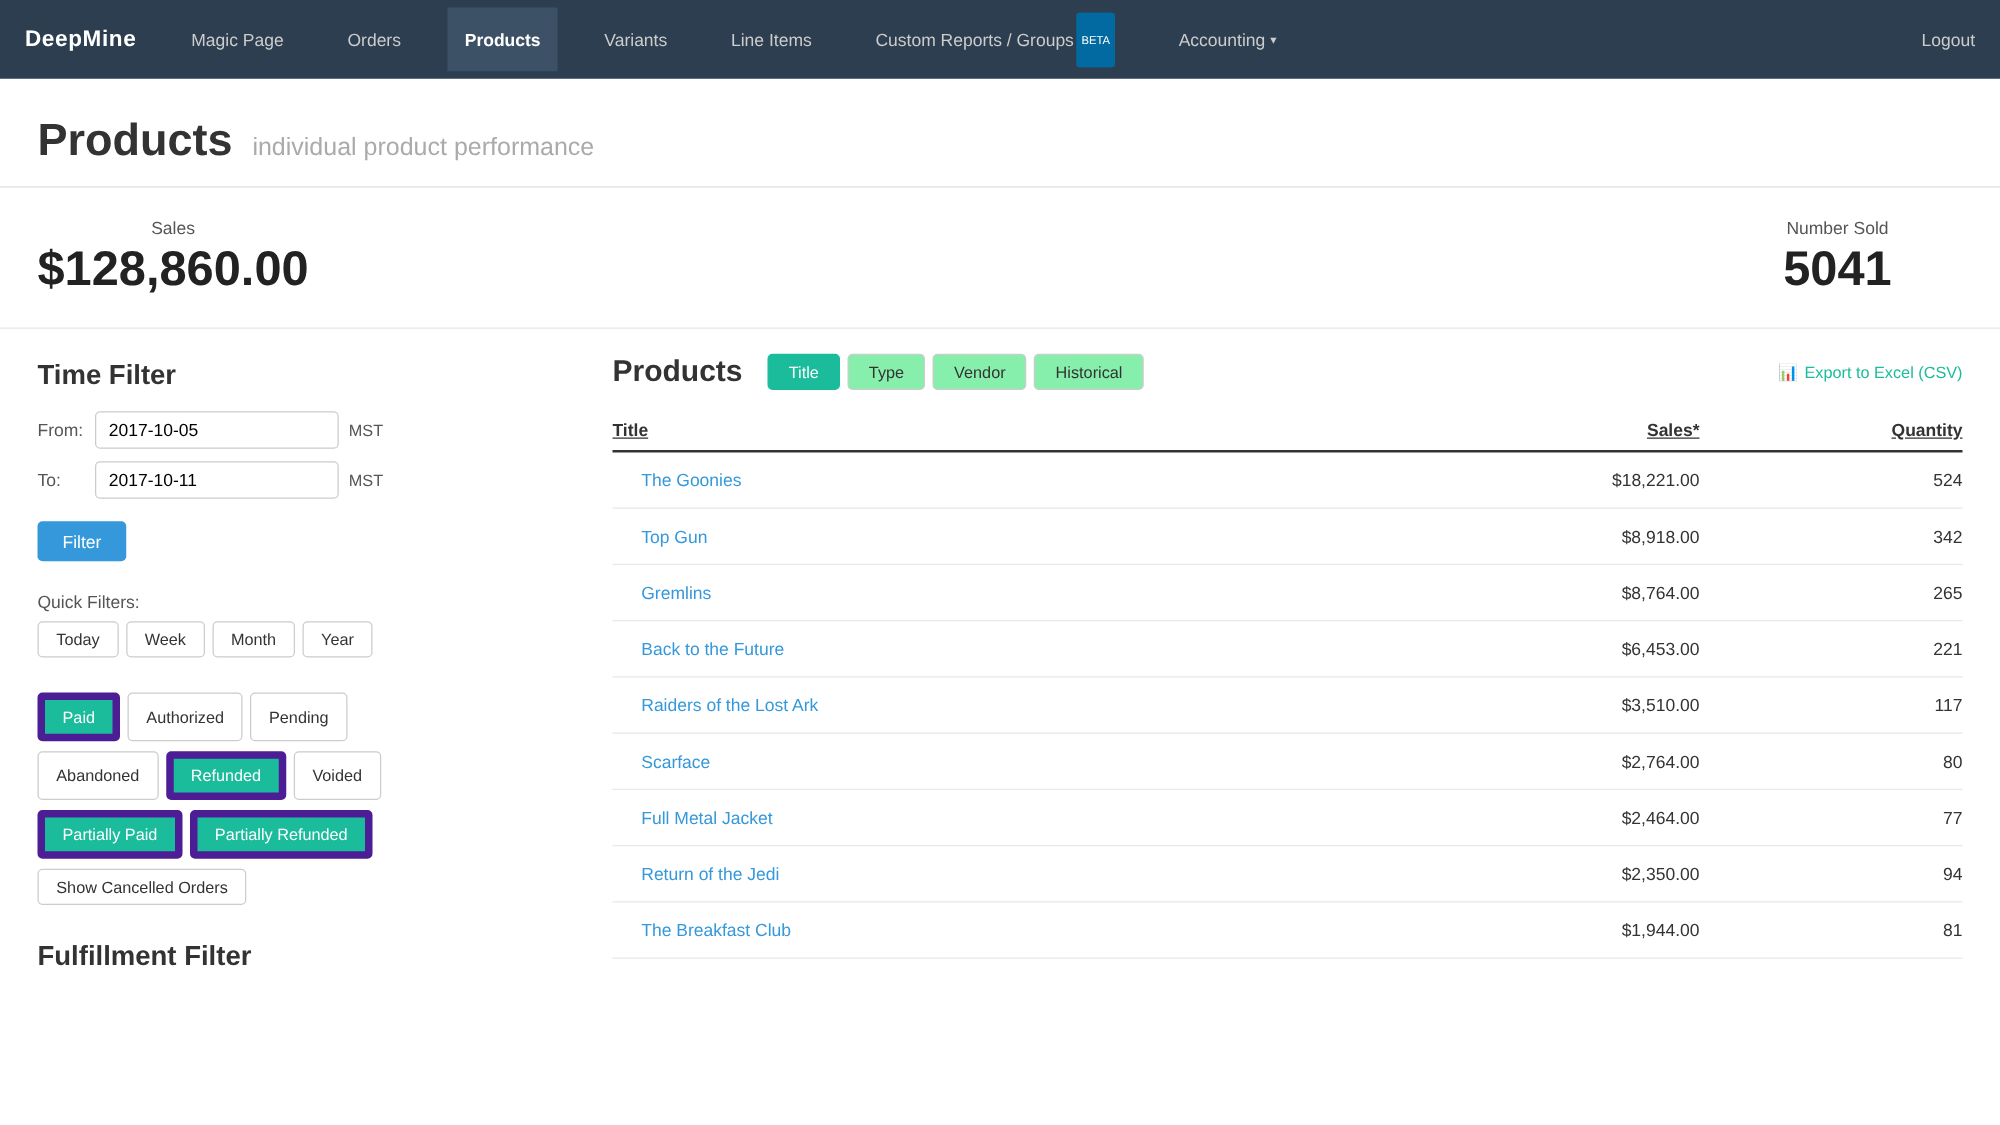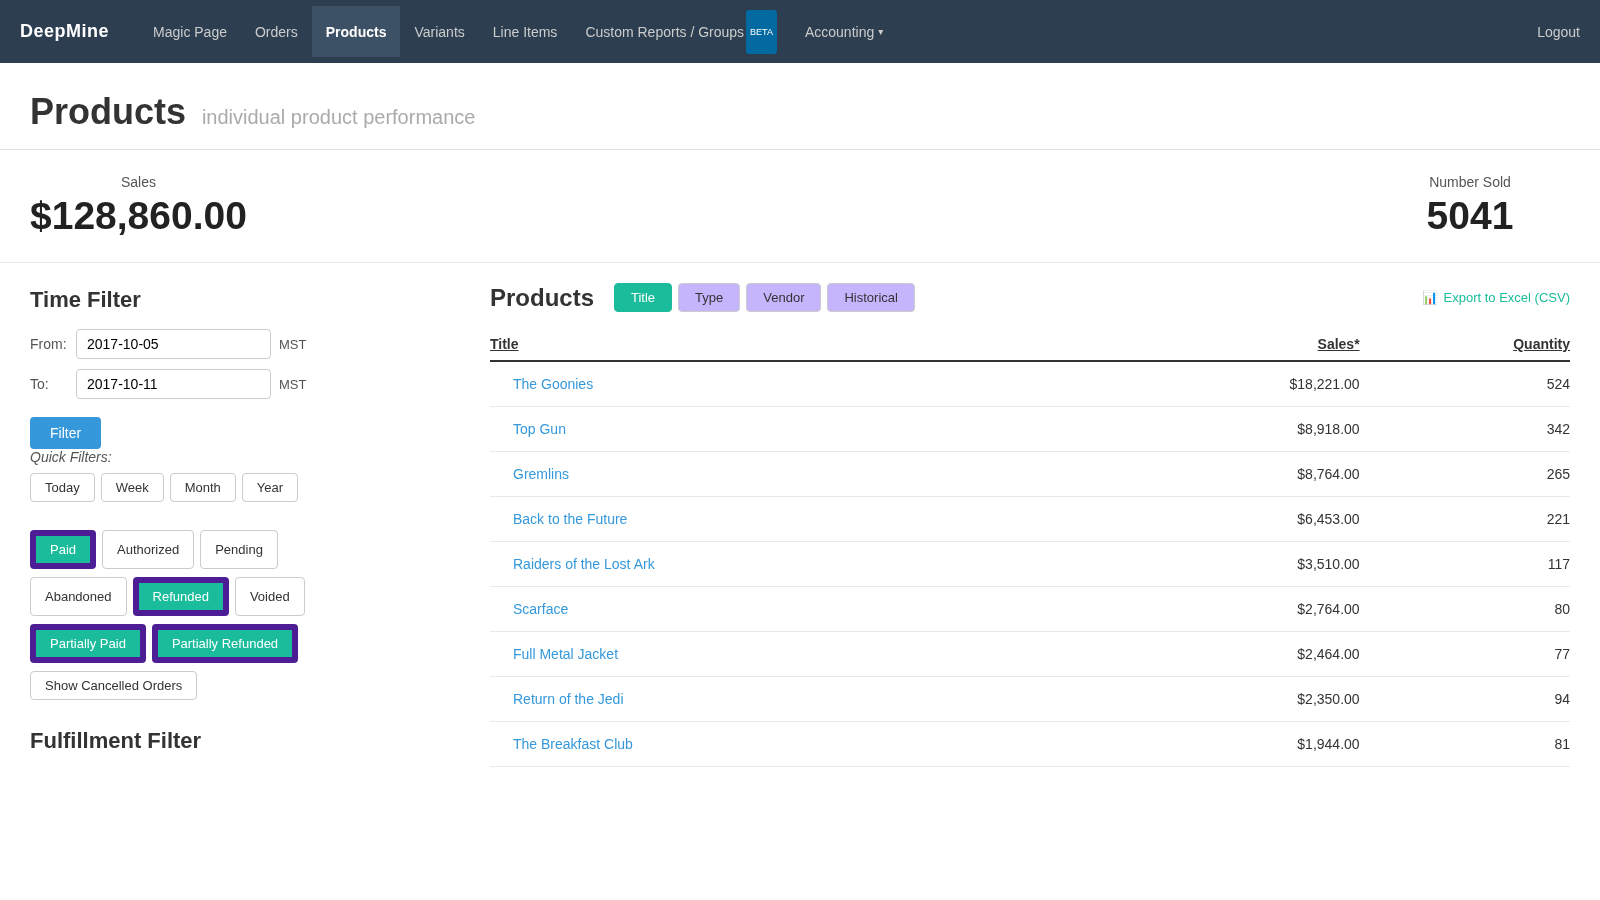--- a/index.html
+++ b/index.html
@@ -1,21 +1,21 @@
 <!DOCTYPE html>
 <html><head>
   <meta charset="utf-8">
   <style>
     * { box-sizing: border-box; margin: 0; padding: 0; }
     body { font-family: -apple-system, BlinkMacSystemFont, 'Segoe UI', Arial, sans-serif; background: #fff; color: #333; font-size: 14px; }
 
     
     nav { background: #2c3e50; display: flex; align-items: center; padding: 0 20px; height: 63px; }
     .nav-brand { color: #fff; font-size: 18px; font-weight: bold; margin-right: 30px; letter-spacing: 0.5px; }
-    .nav-links { display: flex; align-items: flex-end; flex: 1; }
+    .nav-links { display: flex; align-items: flex-end; flex: 1; gap: 23px; }
     .nav-link { color: #ccc; text-decoration: none; padding: 0 14px; height: 51px; display: flex; align-items: center; font-size: 14px; }
     .nav-link.active { background: #3d5166; color: #fff; font-weight: 600; }
     .nav-beta { font-size: 9px; background: #0369a1; color: #fff; padding: 17px 4px; border-radius: 3px; vertical-align: super; margin-left: 2px; }
     .nav-logout { margin-left: auto; color: #ccc; font-size: 14px; cursor: pointer; }
     .nav-dropdown-arrow { font-size: 10px; margin-left: 4px; }
 
     
     .page-header { padding: 28px 30px 16px; border-bottom: 1px solid #e0e0e0; }
     .page-header h1 { font-size: 36px; font-weight: 700; display: inline; }
     .page-header .subtitle { font-size: 20px; color: #aaa; margin-left: 12px; font-weight: 300; }
@@ -44,21 +44,21 @@
     .btn-outline { background: #fff; border: 1px solid #ccc; border-radius: 4px; padding: 6px 14px; font-size: 13px; cursor: pointer; color: #333; }
     .btn-active { background: #1abc9c; color: #fff; border: 6px solid #4c1d95; border-radius: 4px; padding: 6px 14px; font-size: 13px; cursor: pointer; }
 
     
     .content-area { flex: 1; padding: 20px 30px; min-width: 0; }
 
     
     .products-header { display: flex; align-items: center; margin-bottom: 16px; }
     .products-title { font-size: 24px; font-weight: 700; margin-right: 20px; }
     .view-btns { display: flex; gap: 6px; }
-    .view-btn { border: 1px solid #ccc; background: #c4b5fd; border-radius: 4px; padding: 6px 16px; font-size: 13px; cursor: pointer; color: #333; }
+    .view-btn { border: 1px solid #ccc; background: #86efac; border-radius: 4px; padding: 6px 16px; font-size: 13px; cursor: pointer; color: #333; }
     .view-btn.active { background: #1abc9c; color: #fff; border-color: #1abc9c; }
     .export-btn { margin-left: auto; color: #1abc9c; font-size: 13px; cursor: pointer; display: flex; align-items: center; gap: 5px; text-decoration: none; }
 
     
     .products-table { width: 100%; border-collapse: collapse; }
     .products-table th { text-align: left; font-size: 14px; font-weight: 700; padding: 8px 0; border-bottom: 2px solid #333; color: #333; text-decoration: underline; }
     .products-table th.right { text-align: right; }
     .products-table td { padding: 14px 0; border-bottom: 1px solid #e8e8e8; font-size: 14px; }
     .products-table td.right { text-align: right; color: #333; }
     .product-link { color: #3498db; text-decoration: none; margin-left: 23px; }
@@ -115,21 +115,21 @@
         <label>From:</label>
         <input class="filter-input" type="text" value="2017-10-05" style="">
         <span class="filter-tz">MST</span>
       </div>
       <div class="filter-row">
         <label>To:</label>
         <input class="filter-input" type="text" value="2017-10-11" style="">
         <span class="filter-tz">MST</span>
       </div>
       <button class="filter-btn">Filter</button>
-      <div class="quick-filters-label" style="margin-top:0;font-style:italic;">Quick Filters:</div>
+      <div class="quick-filters-label" style="margin-top:24px;">Quick Filters:</div>
       <div class="btn-group">
         <button class="btn-outline">Today</button>
         <button class="btn-outline">Week</button>
         <button class="btn-outline">Month</button>
         <button class="btn-outline">Year</button>
       </div>
     </div>
 
     <div class="filter-section">
       <div class="btn-group">

